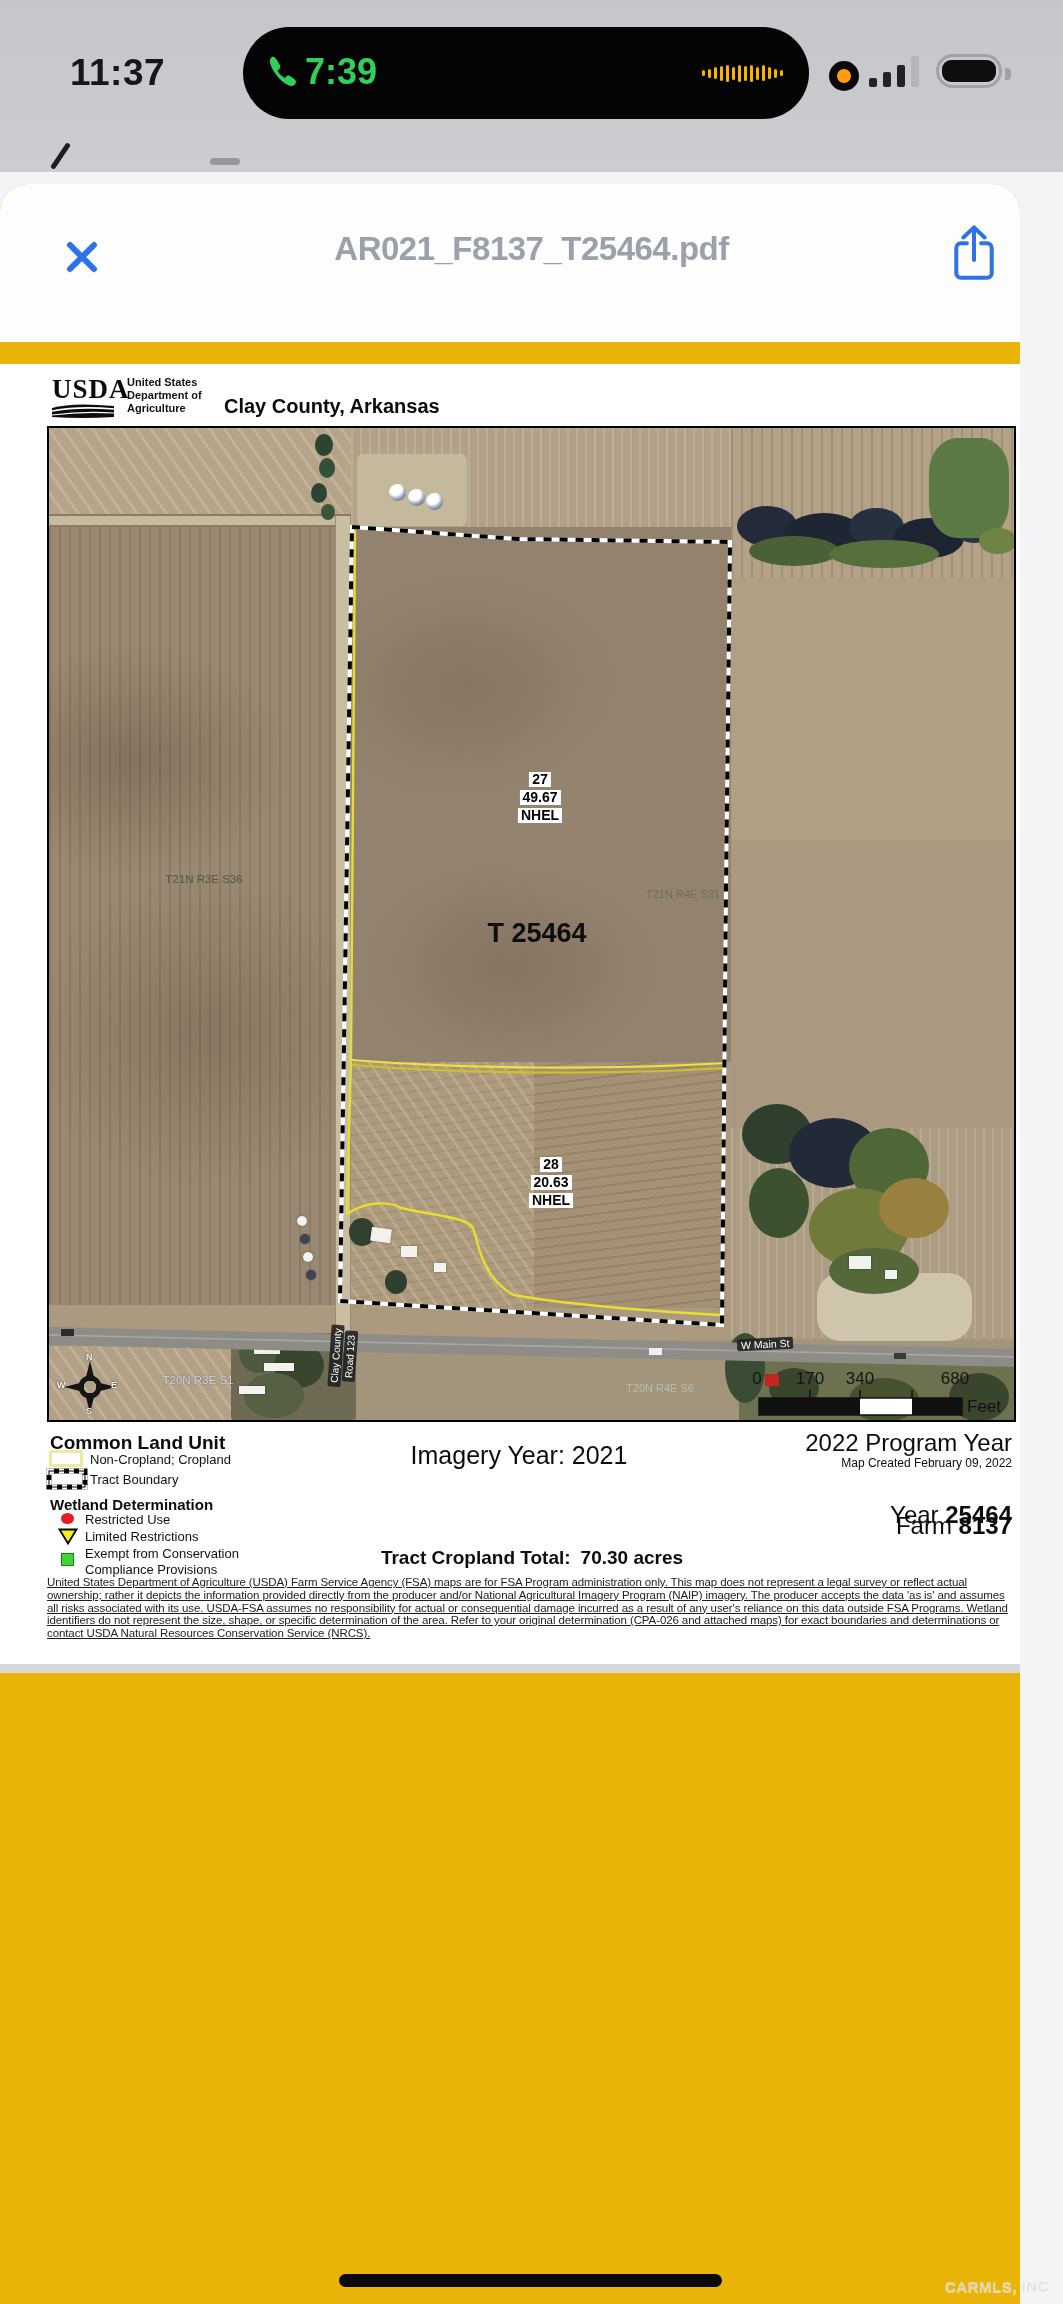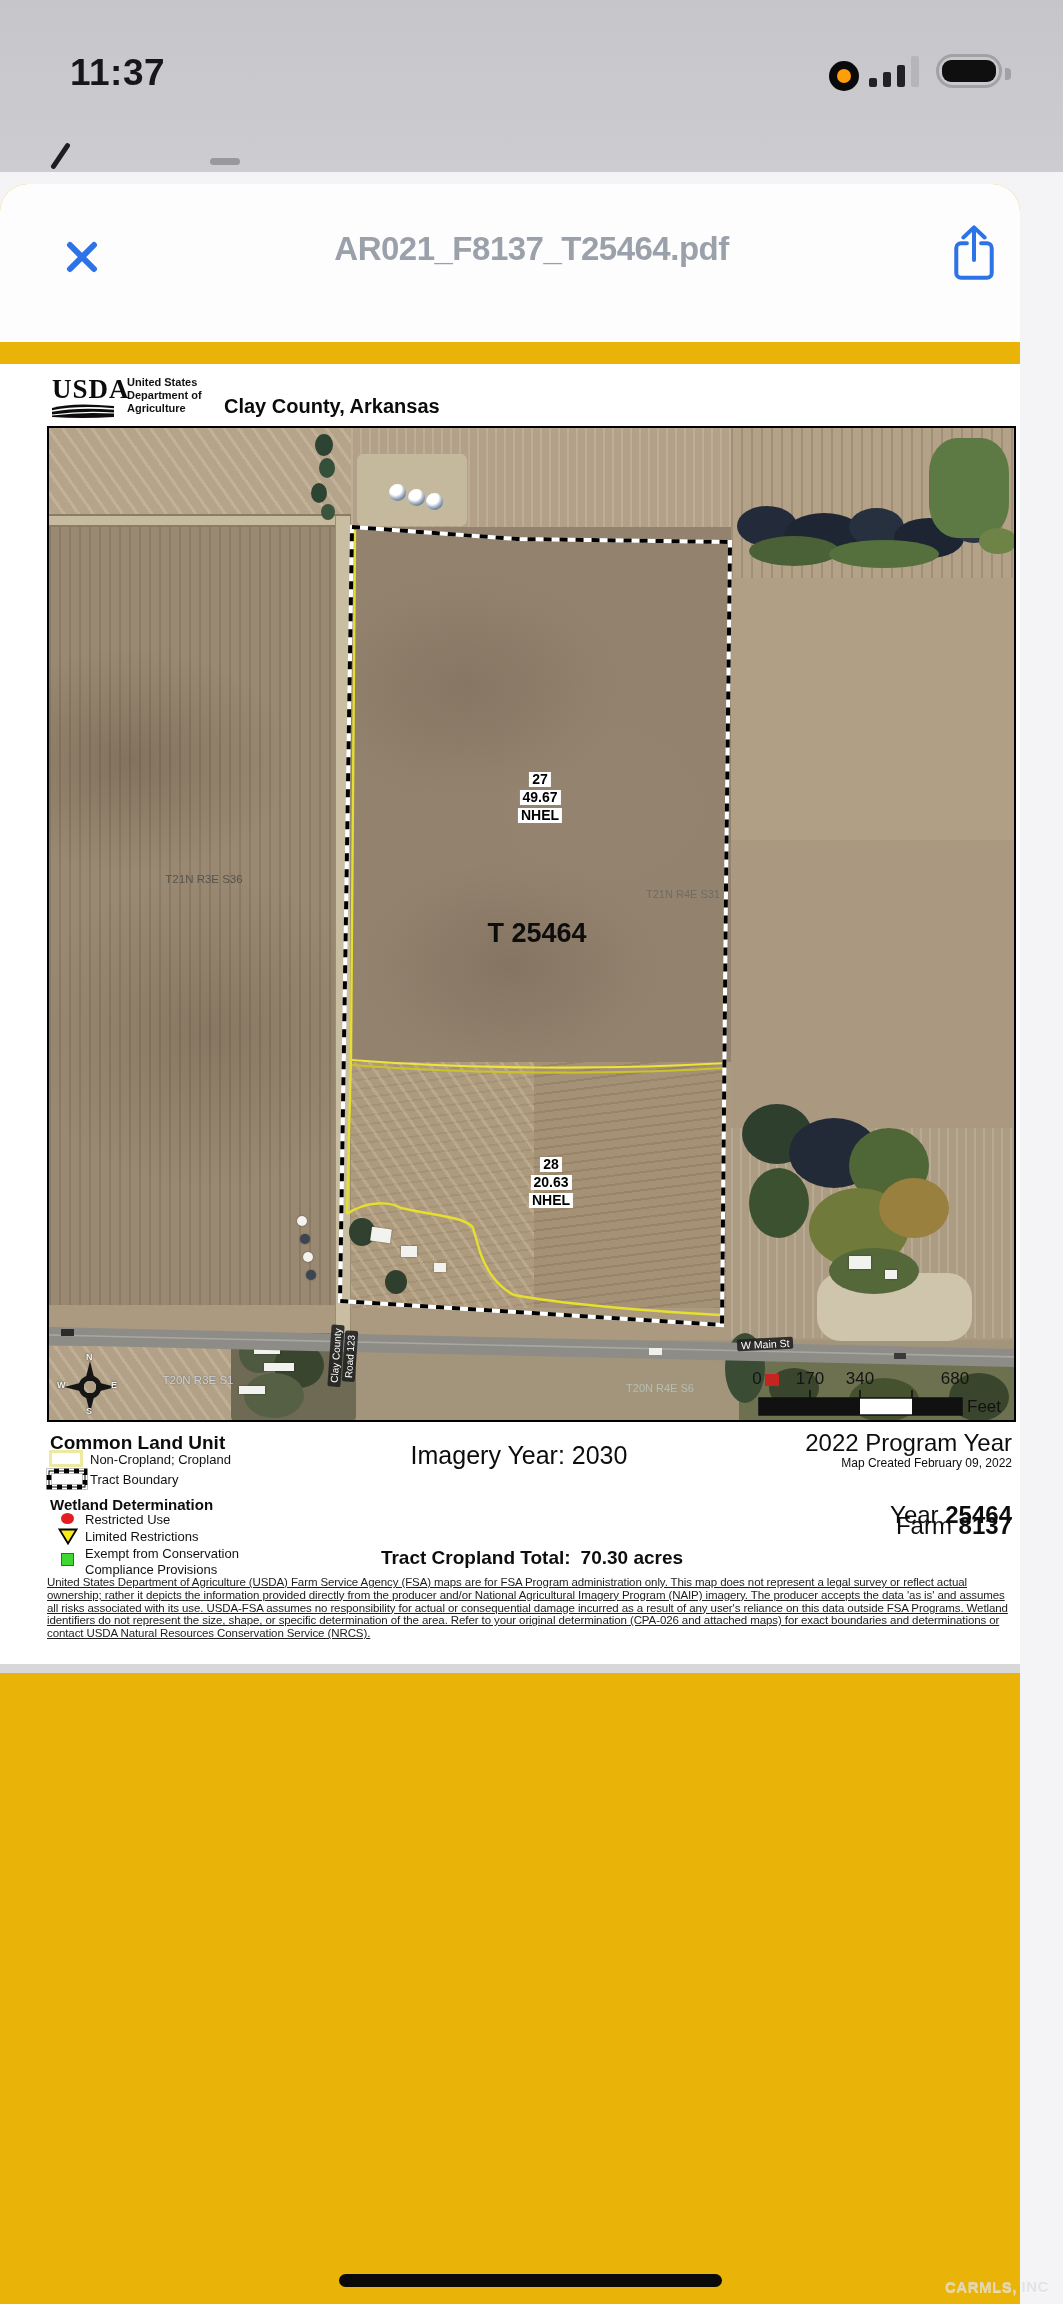--- a/index.html
+++ b/index.html
@@ -93,20 +93,42 @@
   .home-indicator { position:absolute; left:339px; top:2274px; width:383px; height:13px; border-radius:7px; background:#0a0a0a; }
   .watermark { position:absolute; left:945px; top:2278px; font-size:15px; font-weight:700; color:#dededf; text-shadow:0 1px 0 rgba(255,255,255,.7); letter-spacing:.5px; opacity:.8; }
 </style>
 </head>
 <body>
 
 <div class="screen">
 
   <div class="underlay">
     <div class="time">11:37</div>
+    <div class="island">
+      <svg class="phone-glyph" viewBox="0 0 24 24">
+        <path d="M5.6 2.6 C4 3.6 3.6 6.4 6.8 11.6 C10 16.8 14.8 20.6 17.6 20.8 C19.2 20.9 20.6 19.8 20.8 18.6 C20.9 17.8 20.4 17 19.5 16.3 L17.3 14.7 C16.3 14 15.2 14.2 14.4 15.2 L13.9 15.8 C12.3 15 10 12.9 9.2 11 L9.9 10.5 C10.9 9.8 11.2 8.7 10.6 7.6 L9.3 5.2 C8.2 3.2 6.8 1.9 5.6 2.6 Z" fill="#30d158"></path>
+      </svg>
+      <div class="call-time">7:39</div>
+      <div class="waveform">
+        <i style="height:6px"></i>
+          <i style="height:9px"></i>
+          <i style="height:12px"></i>
+          <i style="height:15px"></i>
+        <i style="height:17px"></i>
+          <i style="height:13px"></i>
+          <i style="height:17px"></i>
+          <i style="height:15px"></i>
+        <i style="height:17px"></i>
+          <i style="height:13px"></i>
+          <i style="height:16px"></i>
+          <i style="height:12px"></i>
+        <i style="height:9px"></i>
+          <i style="height:6px"></i>
+      </div>
+    </div>
     <div class="recdot">
         <i></i>
       </div>
     <div class="signal">
         <i></i>
         <i></i>
         <i></i>
         <i></i>
       </div>
     <div class="battery">
@@ -295,21 +317,21 @@
       <svg class="icon-limited" viewBox="0 0 20 17">
         <polygon points="1.5,1.5 18.5,1.5 10,15.5" fill="#f7ec13" stroke="#000" stroke-width="1.8"></polygon>
       </svg>
       <div class="lg-txt" style="left:85px;top:1165px;">Limited Restrictions</div>
       <div class="icon-exempt"></div>
       <div class="lg-txt" style="left:85px;top:1182px;line-height:16px;">
         <span style="display:block">Exempt from Conservation</span>
         <span style="display:block">Compliance Provisions</span>
       </div>
 
-      <div class="imagery">Imagery Year: 2030</div>
+      <div class="imagery">Imagery Year: 2021</div>
       <div class="cropland">
         <span>Tract Cropland Total:</span><span class="gap"></span><span>70.30 acres</span>
       </div>
 
       <div class="r-col programyear">2022 Program Year</div>
       <div class="r-col mapcreated">Map Created February 09, 2022</div>
       <div class="r-col farmline">
         <span>Farm</span> <b>8137</b>
       </div>
       <div class="r-col tractline">

